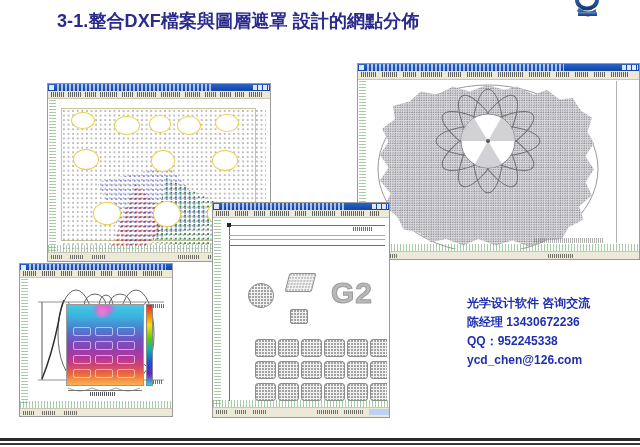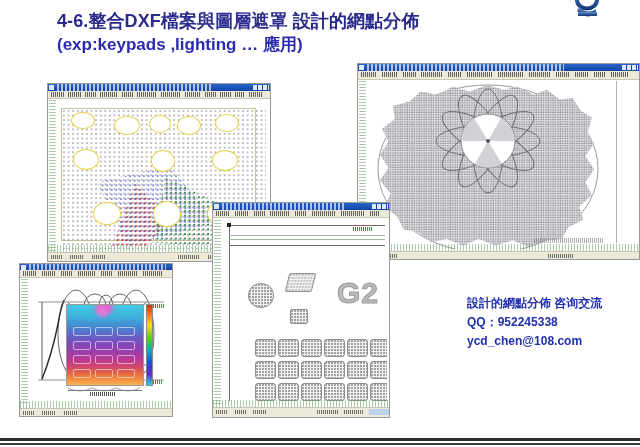--- a/index.html
+++ b/index.html
@@ -95,22 +95,21 @@
   .contact{position:absolute;left:467px;top:294px;width:170px;}
   .contact .c-red{color:#d01a1a;font-weight:700;font-size:12px;line-height:19px;}
   .contact .c-blu{color:#1f2fb0;font-weight:700;font-size:12px;line-height:19px;}
 </style>
 </head>
 <body>
 
 <div class="slide">
 
   <div class="title-block">
-    <div class="title-l1">4-6.整合DXF檔案與圖層遮罩 設計的網點分佈</div>
-    <div class="title-l2">(exp:keypads ,lighting … 應用)</div>
+    <div class="title-l1">3-1.整合DXF檔案與圖層遮罩 設計的網點分佈</div>
   </div>
 
   <div class="logo">
     <svg width="34" height="30" viewBox="0 0 34 30">
       <defs>
         <linearGradient id="lg" x1="0" y1="0" x2="0" y2="1">
           <stop offset="0" stop-color="#6f93c8"></stop>
             <stop offset=".5" stop-color="#2d5a9e"></stop>
           <stop offset="1" stop-color="#173c76"></stop>
         </linearGradient>
@@ -269,21 +268,21 @@
       <div class="axis-line" style="left:8px;top:18px;height:1px;right:2px;background:#9ab89a"></div>
       <div class="axis-line" style="left:8px;top:24px;height:1px;right:2px"></div>
       <div style="position:absolute;left:6px;top:2px;width:4px;height:4px;background:#222"></div>
       <div style="position:absolute;right:14px;top:6px;width:20px;height:4px;
            background:repeating-linear-gradient(90deg,#3f8f4f 0 1px,rgba(0,0,0,0) 1px 2px)"></div>
 
       <div class="key" style="left:27px;top:62px;width:24px;height:23px;border-radius:50%"></div>
       <div class="key" style="left:66px;top:52px;width:25px;height:17px;border-radius:2px;
            transform:skewX(-14deg)"></div>
       <div class="key" style="left:69px;top:88px;width:16px;height:13px;border-radius:2px"></div>
-      <div class="g2txt" style="left:116px;top:55px">G2</div>
+      <div class="g2txt" style="left:110px;top:55px">G2</div>
 
       <div class="key" style="left:34px;top:118px;width:19px;height:16px"></div>
       <div class="key" style="left:57px;top:118px;width:19px;height:16px"></div>
       <div class="key" style="left:80px;top:118px;width:19px;height:16px"></div>
       <div class="key" style="left:103px;top:118px;width:19px;height:16px"></div>
       <div class="key" style="left:126px;top:118px;width:19px;height:16px"></div>
       <div class="key" style="left:149px;top:118px;width:19px;height:16px"></div>
 
       <div class="key" style="left:34px;top:140px;width:19px;height:16px"></div>
       <div class="key" style="left:57px;top:140px;width:19px;height:16px"></div>
@@ -377,20 +376,21 @@
     </div>
     <div class="ruler-h" style="bottom:8px"></div>
     <div class="sbar" style="height:7px">
       <div class="si" style="left:3px;width:12px"></div>
       <div class="si" style="left:22px;width:14px"></div>
       <div class="si" style="left:44px;width:14px"></div>
     </div>
   </div>
 
   <div class="contact">
-    <div class="c-blu">設計的網點分佈  咨询交流</div>
+    <div class="c-blu">光学设计软件  咨询交流</div>
+    <div class="c-blu">陈经理   13430672236</div>
     <div class="c-blu">QQ：952245338</div>
-    <div class="c-blu">ycd_chen@108.com</div>
+    <div class="c-blu">ycd_chen@126.com</div>
   </div>
 
   <div class="bottom-rule"></div>
   <div class="bottom-rule2"></div>
 </div>
 
 </body></html>

